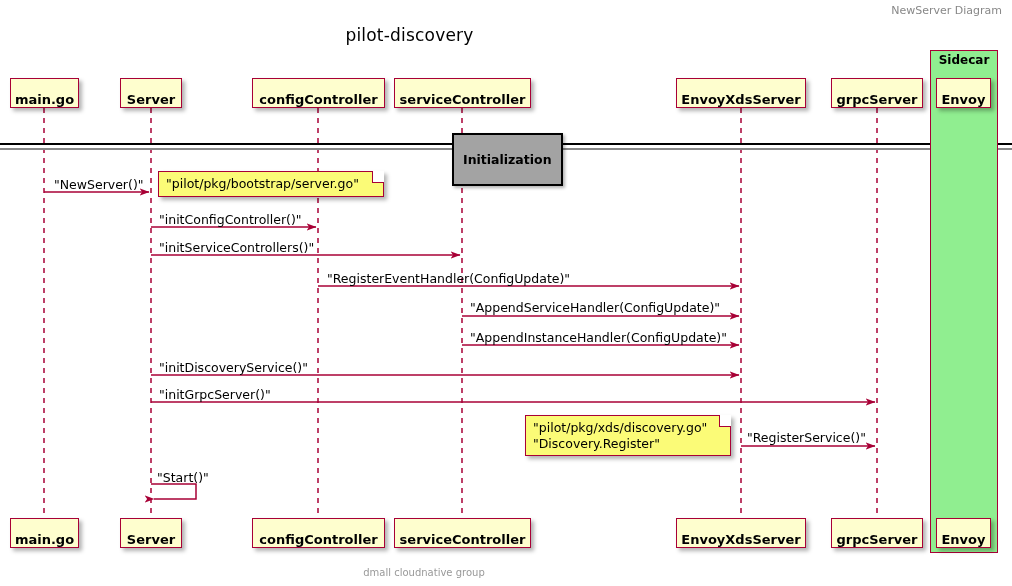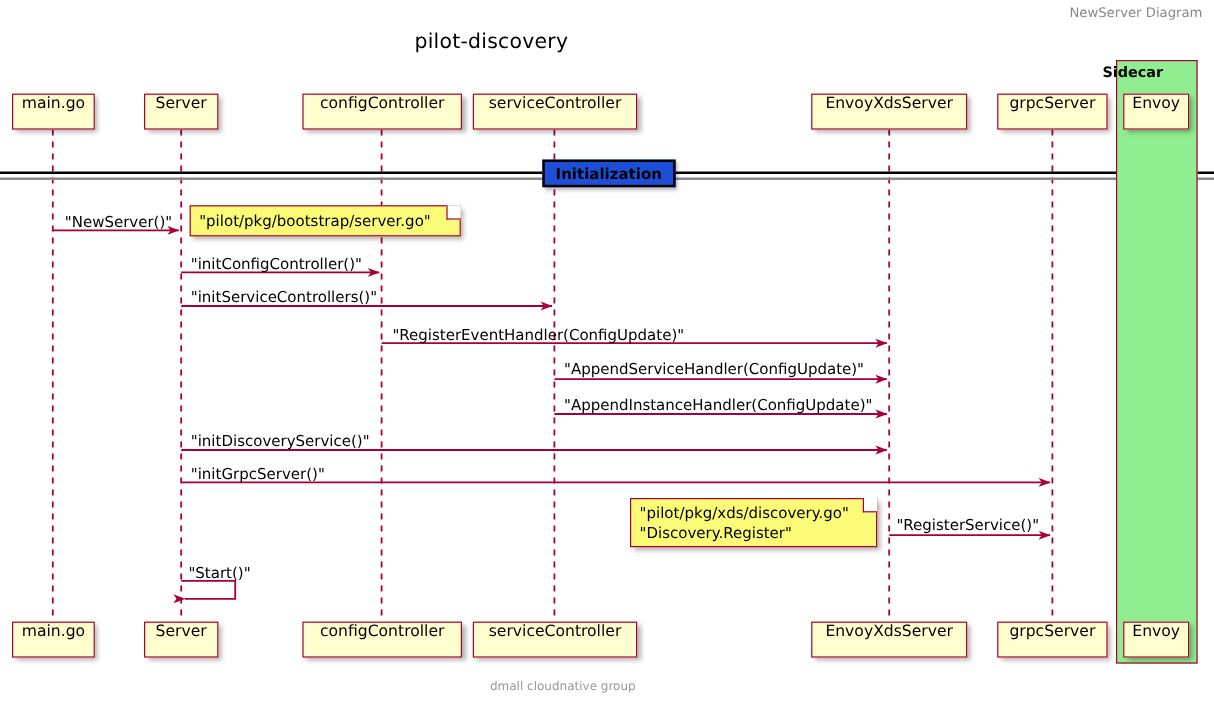--- a/index.html
+++ b/index.html
@@ -40,36 +40,36 @@
     letter-spacing: 0.2px;
   }
   
   .footer-caption {
     position: absolute;
     width: 848px;
     text-align: center;
     bottom: 8px;
     font-size: 10px;
     color: #999999;
-    padding-left: 45px;
   }
   
   .participant {
     position: absolute;
     background: #FEFECE;
     border: 1.5px solid #A80036;
     box-sizing: border-box;
     box-shadow: 3px 3px 4px rgba(0,0,0,0.30);
     display: flex;
-    align-items: flex-start;
+    align-items: flex-end;
     justify-content: center;
     font-size: 13px;
     color: #000000;
     height: 30px;
     white-space: nowrap;
+    font-weight: bold;
   }
   .participant.stacked::before,
   .participant.stacked::after {
     content: "";
     position: absolute;
     background: #FEFECE;
     border: 1.5px solid #A80036;
     box-sizing: border-box;
     width: 100%;
     height: 100%;
@@ -111,27 +111,27 @@
     top: -1px;
     width: 11px;
     height: 11px;
     background: #ffffff;
     border-left: 1.5px solid #A80036;
     border-bottom: 1.5px solid #A80036;
   }
   
   .divider-label {
     position: absolute;
-    background: #1d4ed8;
+    background: #a3a3a3;
     border: 2px solid #000000;
     box-sizing: border-box;
     font-size: 12.5px;
     font-weight: bold;
     color: #000000;
-    padding: 2px 9px;
+    padding: 17px 9px;
     box-shadow: 2px 2px 3px rgba(0,0,0,0.30);
     white-space: nowrap;
     z-index: 5;
   }
   
   .msg-label {
     position: absolute;
     font-size: 12.5px;
     color: #000000;
     white-space: nowrap;
@@ -175,21 +175,21 @@
       <path d="M151,484 L196,484 L196,499 L154,499" fill="none" stroke="#A80036" stroke-width="1.5" marker-end="url(#arrowhead-left)"></path>
     </g>
 </svg>
 
 <div class="corner-caption">NewServer Diagram</div>
 
 <div class="diagram-title">pilot-discovery</div>
 
 <div id="group-layer">
     <div class="group-box" style="left: 930px; top: 50px; width: 68px; height: 503px;"></div>
-    <div class="group-title" style="left: 910px; top: 53px; width: 68px;">Sidecar</div>
+    <div class="group-title" style="left: 930px; top: 53px; width: 68px;">Sidecar</div>
   </div>
 
 <div id="participant-layer">
     <div class="participant" style="left: 10px; top: 78px; width: 69px;">
       <span>main.go</span>
     </div>
     <div class="participant" style="left: 120px; top: 78px; width: 62px;">
       <span>Server</span>
     </div>
     <div class="participant" style="left: 252px; top: 78px; width: 133px;">

